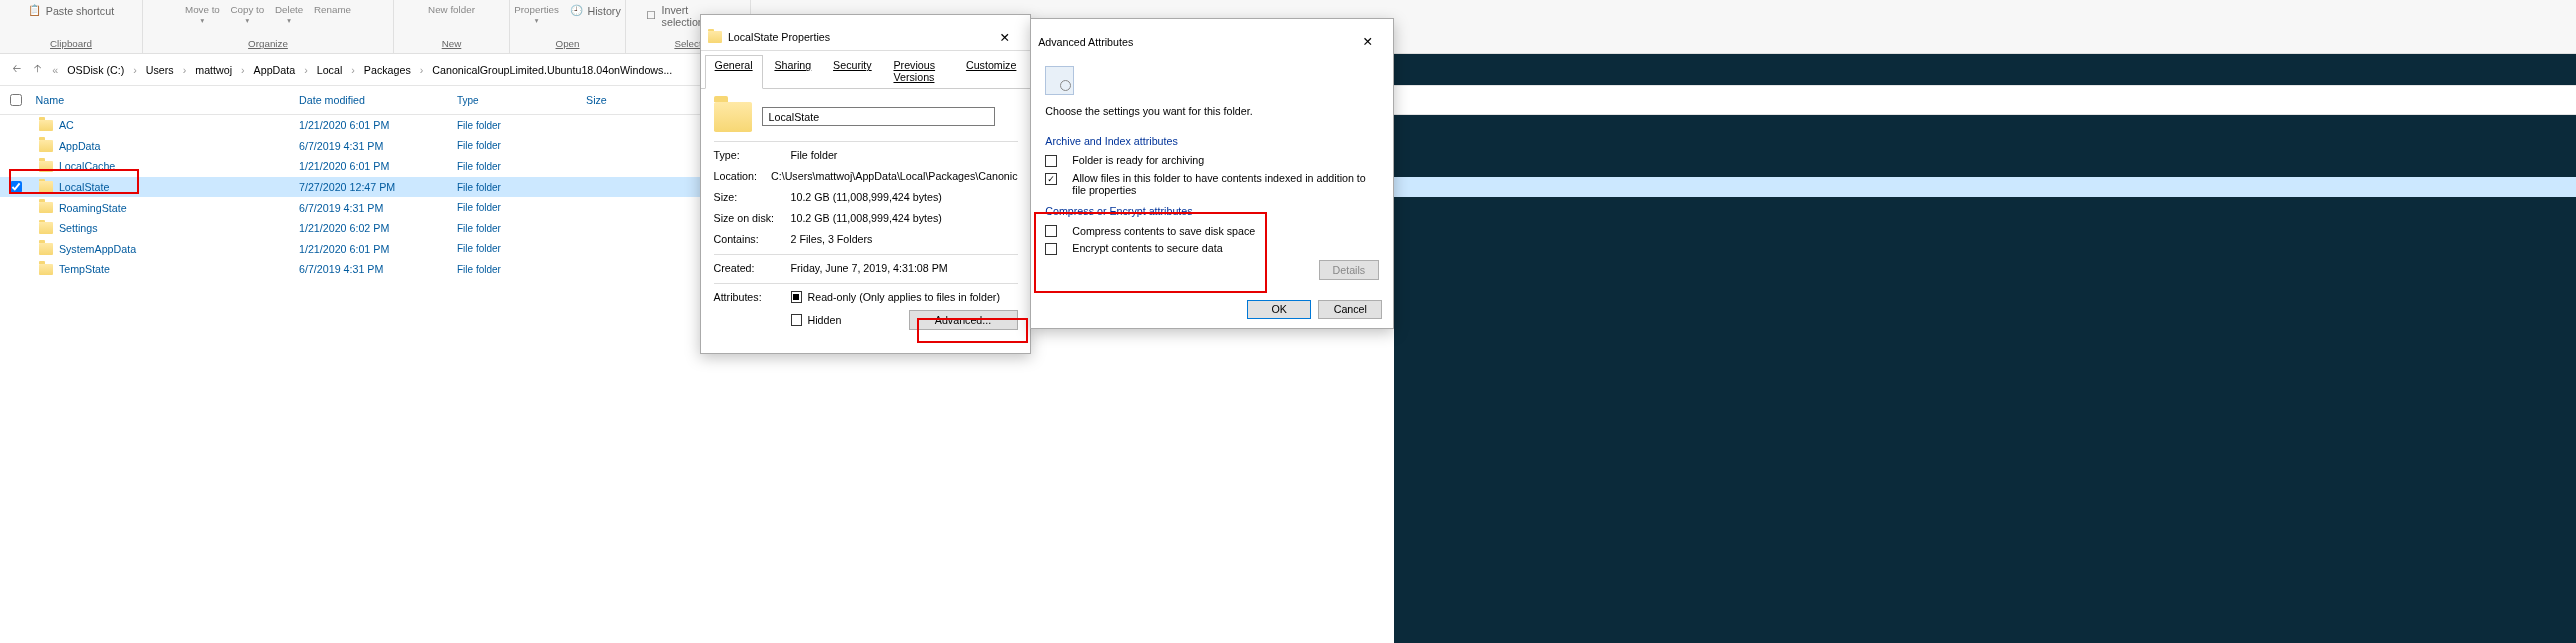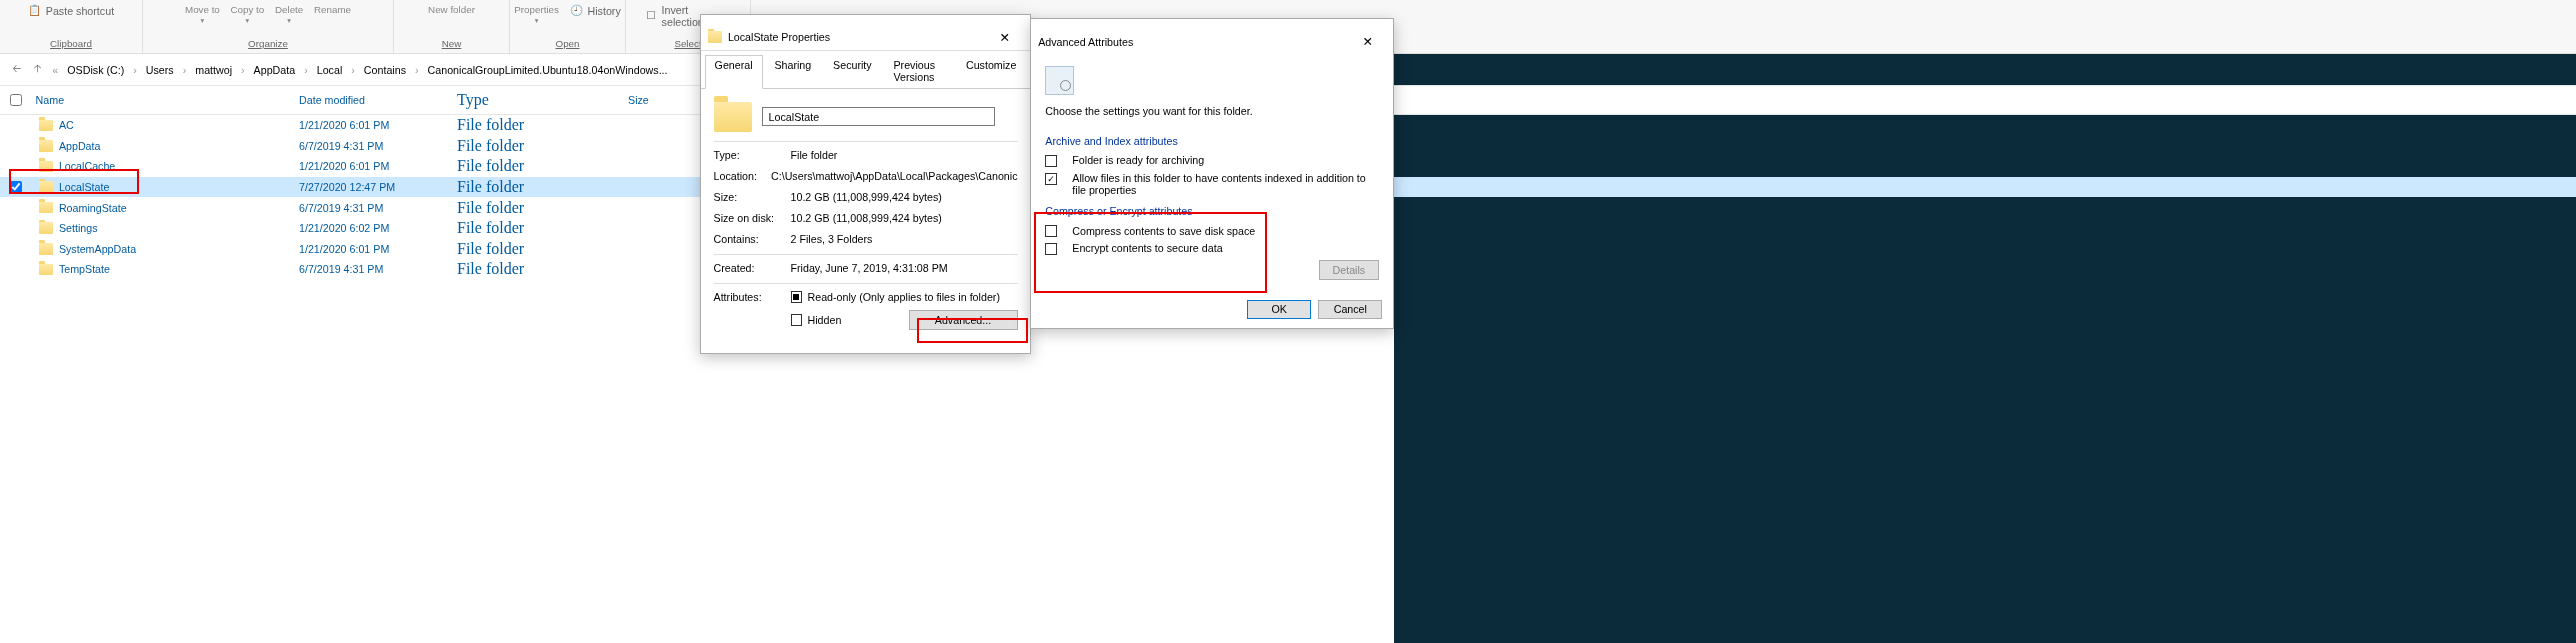--- a/index.html
+++ b/index.html
@@ -19,43 +19,43 @@
     .nav-arrow { color: #666; padding: 3.6px; cursor: default; }
     .breadcrumb { display: flex; align-items: center; gap: 1.8px; font-size: 10.7px; flex: 1; }
     .crumb { padding: 3.6px 5.4px; cursor: pointer; }
     .crumb-sep { color: #999; padding: 0 1.8px; }
     
     
     .columns-header { display: flex; height: 29px; align-items: center; border-bottom: 0.9px solid #e5e5e5; background: #fff; }
     .col-check { width: 32px; display: flex; justify-content: center; }
     .col-name { width: 267px; padding-left: 3.6px; color: #005a9e; font-size: 10.7px; }
     .col-date { width: 158px; color: #005a9e; font-size: 10.7px; }
-    .col-type { width: 129px; color: #005a9e; font-size: 16px; font-family: Liberation Serif, serif; }
-    .col-size { width: 107px; color: #005a9e; font-size: 10.7px; margin-left: 42px; }
+    .col-type { width: 129px; color: #005a9e; font-size: 10px; }
+    .col-size { width: 107px; color: #005a9e; font-size: 10.7px; }
     
     .file-list { }
     .file-row { display: flex; height: 20.6px; align-items: center; font-size: 10.7px; }
     .file-row.selected { background: #cce8ff; }
     .file-row .col-check input { visibility: hidden; }
     .file-row.selected .col-check input { visibility: visible; }
     .row-name { display: flex; align-items: center; gap: 5.4px; padding-left: 7.2px; }
     .folder-icon { width: 14.3px; height: 11.6px; background: linear-gradient(#ffe9a6, #f7d774); border-radius: 0.9px; position: relative; }
     .folder-icon::before { content: ''; position: absolute; top: -2.7px; left: 0; width: 5.4px; height: 2.7px; background: #f7d774; border-radius: 0.9px 0.9px 0 0; }
     
     .highlight-box { position: absolute; border: 2.7px solid #e60000; pointer-events: none; }
     .hl1 { top: 169px; left: 9px; width: 130px; height: 25px; }
     .hl2 { top: 318px; left: 917px; width: 111px; height: 25px; }
     .hl3 { top: 212px; left: 1034px; width: 233px; height: 81px; }
     
     
     .dialog { position: absolute; background: #fff; border: 0.9px solid #aaa; box-shadow: 0 3.6px 14.3px rgba(0,0,0,0.25); }
     .dlg-title { height: 27px; display: flex; align-items: center; padding: 0 7.2px; font-size: 10.7px; border-bottom: 0.9px solid #ddd; margin-top: 9px; }
     .dlg-title-text { flex: 1; }
     .dlg-close { width: 36px; text-align: center; font-size: 12.5px; cursor: pointer; }
-    .tabs { display: flex; border-bottom: 0.9px solid #ccc; background: #fff; padding: 3.6px 3.6px 0 3.6px; gap: 1.8px; }
+    .tabs { display: flex; border-bottom: 0.9px solid #ccc; background: #fff; padding: 3.6px 3.6px 0 3.6px; gap: 1.8px; text-decoration: underline; }
     .tab { padding: 3.6px 9px; font-size: 10.7px; border: 0.9px solid transparent; cursor: pointer; }
     .tab.active { border: 0.9px solid #ccc; border-bottom: 0.9px solid #fff; background: #fff; margin-bottom: -0.9px; }
     .dlg-body { padding: 12.5px; font-size: 10.7px; }
     .prop-row { display: flex; margin-bottom: 9px; align-items: center; }
     .prop-label { width: 77px; color: #000; }
     .prop-value { flex: 1; }
     .prop-sep { border-top: 0.9px solid #ddd; margin: 7.2px 0; }
     .big-folder { width: 38px; height: 30px; background: linear-gradient(#ffe9a6, #f7d774); border-radius: 1.8px; position: relative; margin-right: 10.7px; }
     .big-folder::before { content: ''; position: absolute; top: -5.4px; left: 0; width: 14.3px; height: 5.4px; background: #f7d774; border-radius: 1.8px 1.8px 0 0; }
     .name-input { width: 233px; height: 19.7px; border: 0.9px solid #7a7a7a; padding: 1.8px 5.4px; font-size: 10.7px; }
@@ -157,21 +157,21 @@
     <span class="crumb">OSDisk (C:)</span>
       <span class="crumb-sep">›</span>
     <span class="crumb">Users</span>
       <span class="crumb-sep">›</span>
     <span class="crumb">mattwoj</span>
       <span class="crumb-sep">›</span>
     <span class="crumb">AppData</span>
       <span class="crumb-sep">›</span>
     <span class="crumb">Local</span>
       <span class="crumb-sep">›</span>
-    <span class="crumb">Contains</span>
+    <span class="crumb">Packages</span>
       <span class="crumb-sep">›</span>
     <span class="crumb">CanonicalGroupLimited.Ubuntu18.04onWindows...</span>
   </div>
 </div>
 
 <div class="columns-header">
   <div class="col-check">
       <input type="checkbox" style="">
     </div>
   <div class="col-name">Name</div>

